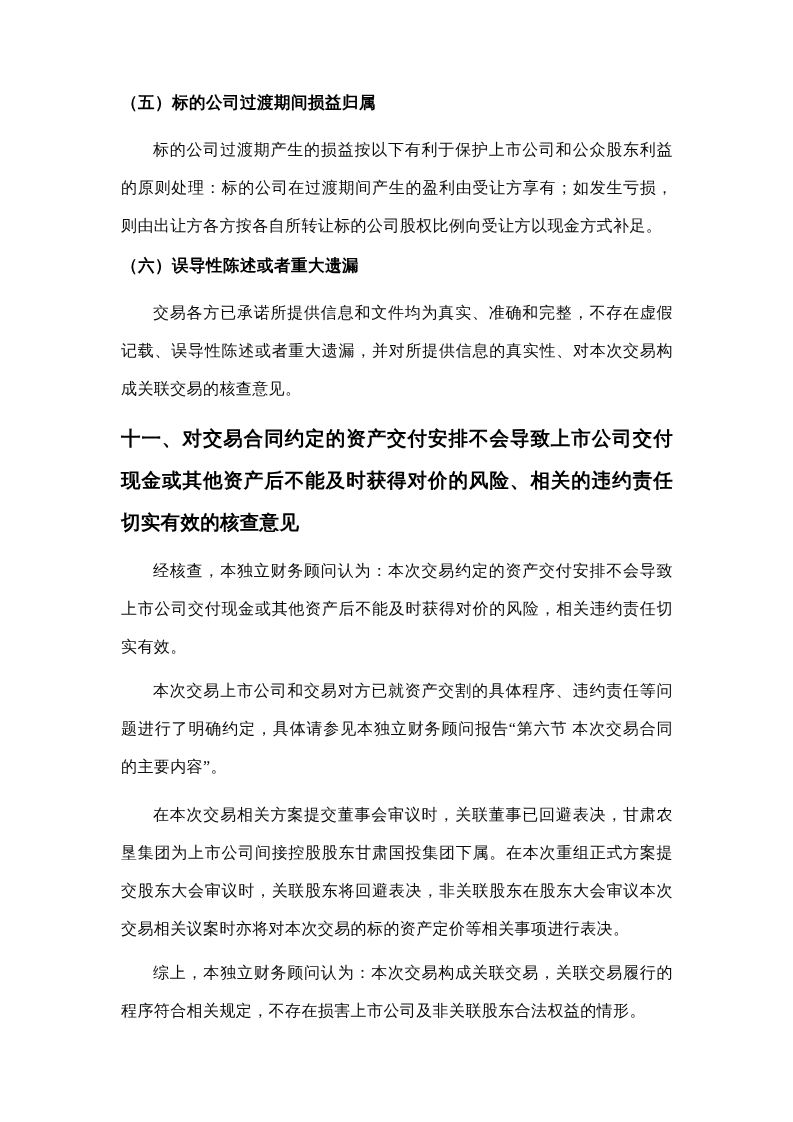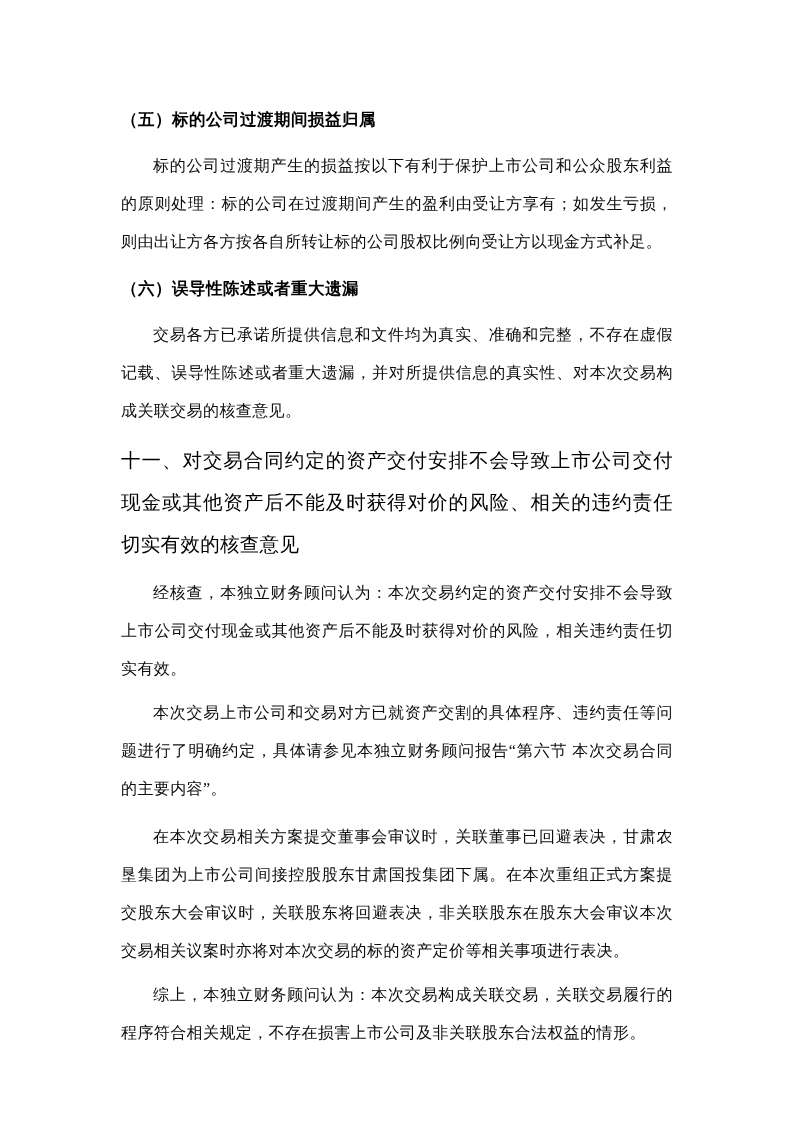--- a/index.html
+++ b/index.html
@@ -21,25 +21,25 @@
   .sub-heading {
     font-family: "DejaVu Sans", "Liberation Sans", sans-serif;
     font-weight: bold;
     font-size: 16.5px;
     line-height: 1.5;
     color: #000000;
     margin-top: 26px;
     margin-bottom: 14px;
     letter-spacing: 0.5px;
   }
-  .sub-heading:first-child { margin-top: 16px; }
+  .sub-heading:first-child { margin-top: 0; font-family: Liberation Mono, monospace; }
   
   .main-heading {
     font-family: "DejaVu Sans", "Liberation Sans", sans-serif;
-    font-weight: normal;
+    font-weight: bold;
     font-size: 19.5px;
     line-height: 42px;
     color: #000000;
     text-align: justify;
     margin-top: 10px;
     margin-bottom: 8px;
     letter-spacing: 0.3px;
   }
   .body-para {
     font-size: 16px;

